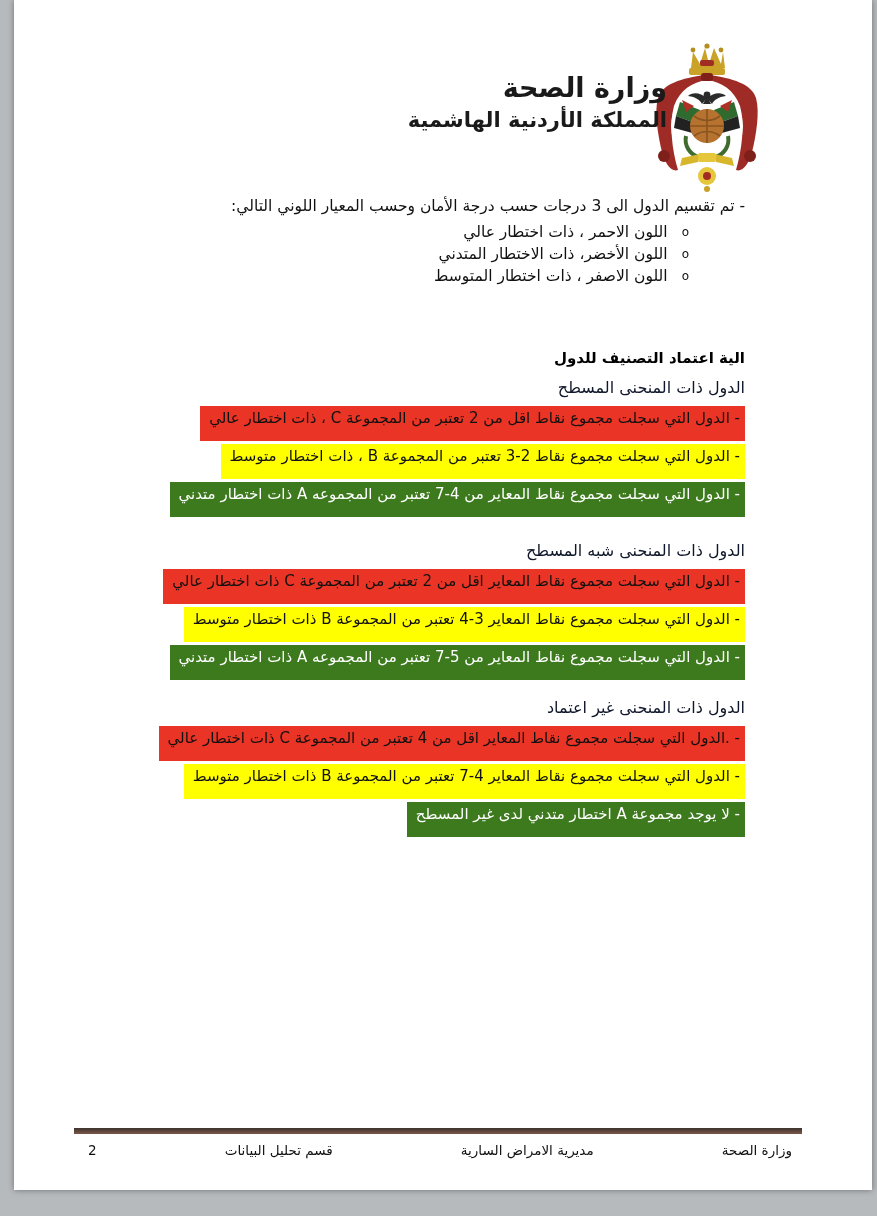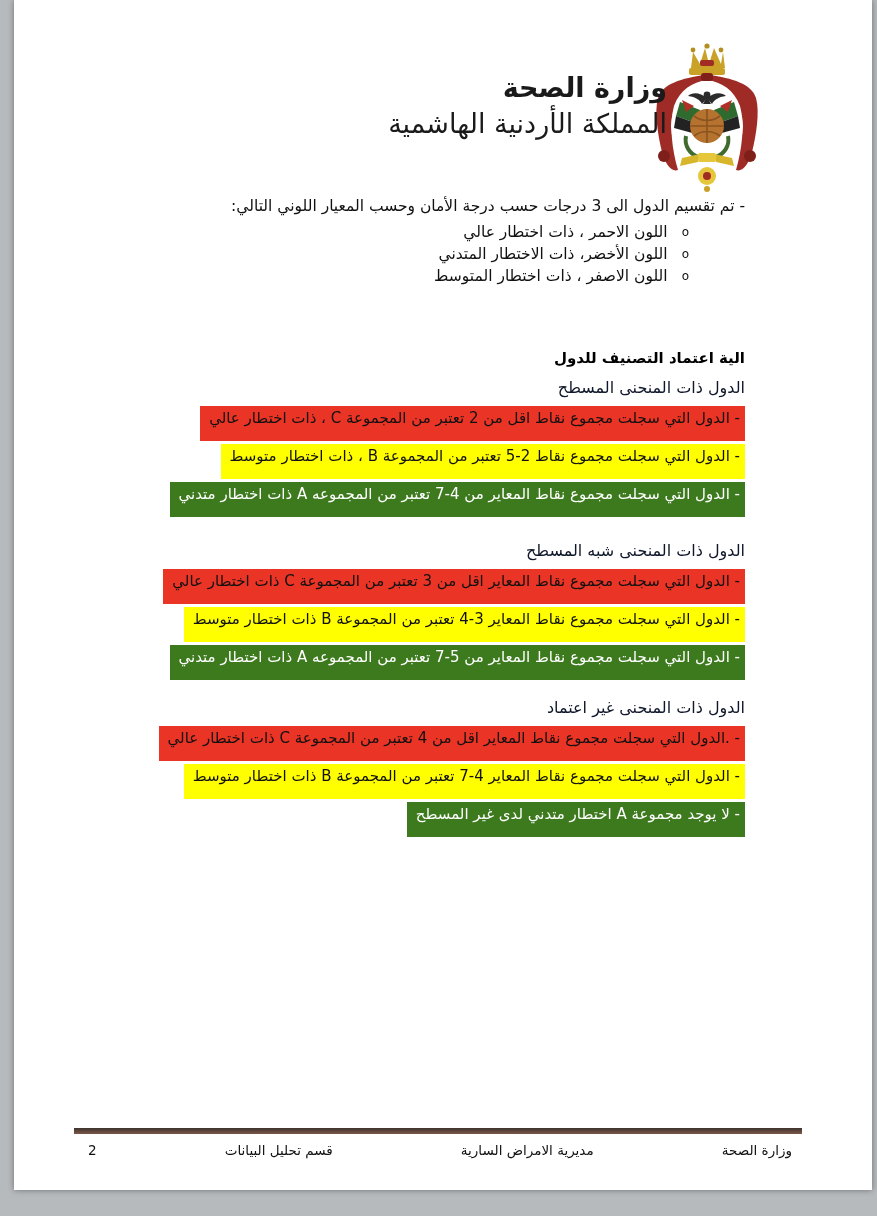--- a/index.html
+++ b/index.html
@@ -3,21 +3,21 @@
 <meta charset="utf-8">
 <style>
   html,body{margin:0;padding:0;background:#8f9296;}
   .shot{position:relative;width:877px;height:1216px;background:#b7babd;overflow:hidden;
         font-family:"DejaVu Sans",sans-serif;}
   .page{position:absolute;left:14px;top:0;width:858px;height:1190px;background:#ffffff;
         box-shadow:0 0 6px rgba(0,0,0,.4);}
   
   .calligraphy{position:absolute;right:205px;top:70px;text-align:right;color:#1a1a1a;line-height:1.35;}
   .calligraphy .l1{font-size:27px;font-weight:bold;letter-spacing:1px;}
-  .calligraphy .l2{font-size:27px;font-weight:normal;letter-spacing:1px;}
+  .calligraphy .l2{font-size:21px;font-weight:bold;letter-spacing:1px;}
   .logo{position:absolute;right:100px;top:40px;width:130px;height:160px;}
   
   .intro{position:absolute;right:127px;top:197px;width:620px;direction:rtl;text-align:right;
          font-size:15.5px;color:#111;}
   .intro .main{margin-bottom:8px;}
   .intro .sub{padding-right:56px;margin-bottom:4px;}
   .intro .marker{display:inline-block;font-size:12px;margin-left:14px;transform:translateY(-1px);}
   
   .subhead{position:absolute;right:127px;top:349px;direction:rtl;font-weight:bold;font-size:15px;color:#000000;}
   .section{position:absolute;right:127px;width:640px;direction:rtl;text-align:right;}
@@ -112,27 +112,27 @@
       <div class="sub">
         <span class="marker">o</span><span>اللون الاصفر ، ذات اختطار المتوسط</span>
       </div>
     </div>
 
     <div class="subhead">الية اعتماد التصنيف للدول</div>
 
     <div class="section" style="top:378px">
       <h2>الدول ذات المنحنى المسطح</h2>
       <div class="crow"><span class="hl red">- الدول التي سجلت مجموع نقاط اقل من 2 تعتبر من المجموعة C ، ذات اختطار عالي</span></div>
-      <div class="crow"><span class="hl yellow">- الدول التي سجلت مجموع نقاط 2-5 تعتبر من المجموعة  B ، ذات اختطار متوسط</span></div>
+      <div class="crow"><span class="hl yellow">- الدول التي سجلت مجموع نقاط 2-3 تعتبر من المجموعة  B ، ذات اختطار متوسط</span></div>
       <div class="crow"><span class="hl green">- الدول التي سجلت مجموع نقاط المعاير من 4-7 تعتبر من المجموعه  A  ذات اختطار متدني</span></div>
     </div>
 
     <div class="section" style="top:541px">
       <h2>الدول ذات المنحنى شبه المسطح</h2>
-      <div class="crow"><span class="hl red">- الدول التي سجلت مجموع نقاط المعاير اقل من 3 تعتبر من المجموعة C ذات اختطار عالي</span></div>
+      <div class="crow"><span class="hl red">- الدول التي سجلت مجموع نقاط المعاير اقل من 2 تعتبر من المجموعة C ذات اختطار عالي</span></div>
       <div class="crow"><span class="hl yellow">- الدول التي سجلت مجموع نقاط المعاير 3-4 تعتبر من المجموعة  B ذات اختطار متوسط</span></div>
       <div class="crow"><span class="hl green">- الدول التي سجلت مجموع نقاط المعاير من 5-7 تعتبر من المجموعه  A  ذات اختطار متدني</span></div>
     </div>
 
     <div class="section" style="top:698px">
       <h2>الدول ذات المنحنى غير اعتماد</h2>
       <div class="crow"><span class="hl red">- .الدول التي سجلت مجموع نقاط المعاير اقل من 4 تعتبر من المجموعة C ذات اختطار عالي</span></div>
       <div class="crow"><span class="hl yellow">- الدول التي سجلت مجموع نقاط المعاير 4-7 تعتبر من المجموعة  B ذات اختطار متوسط</span></div>
       <div class="crow"><span class="hl green">- لا يوجد مجموعة  A  اختطار متدني لدى غير المسطح</span></div>
     </div>

